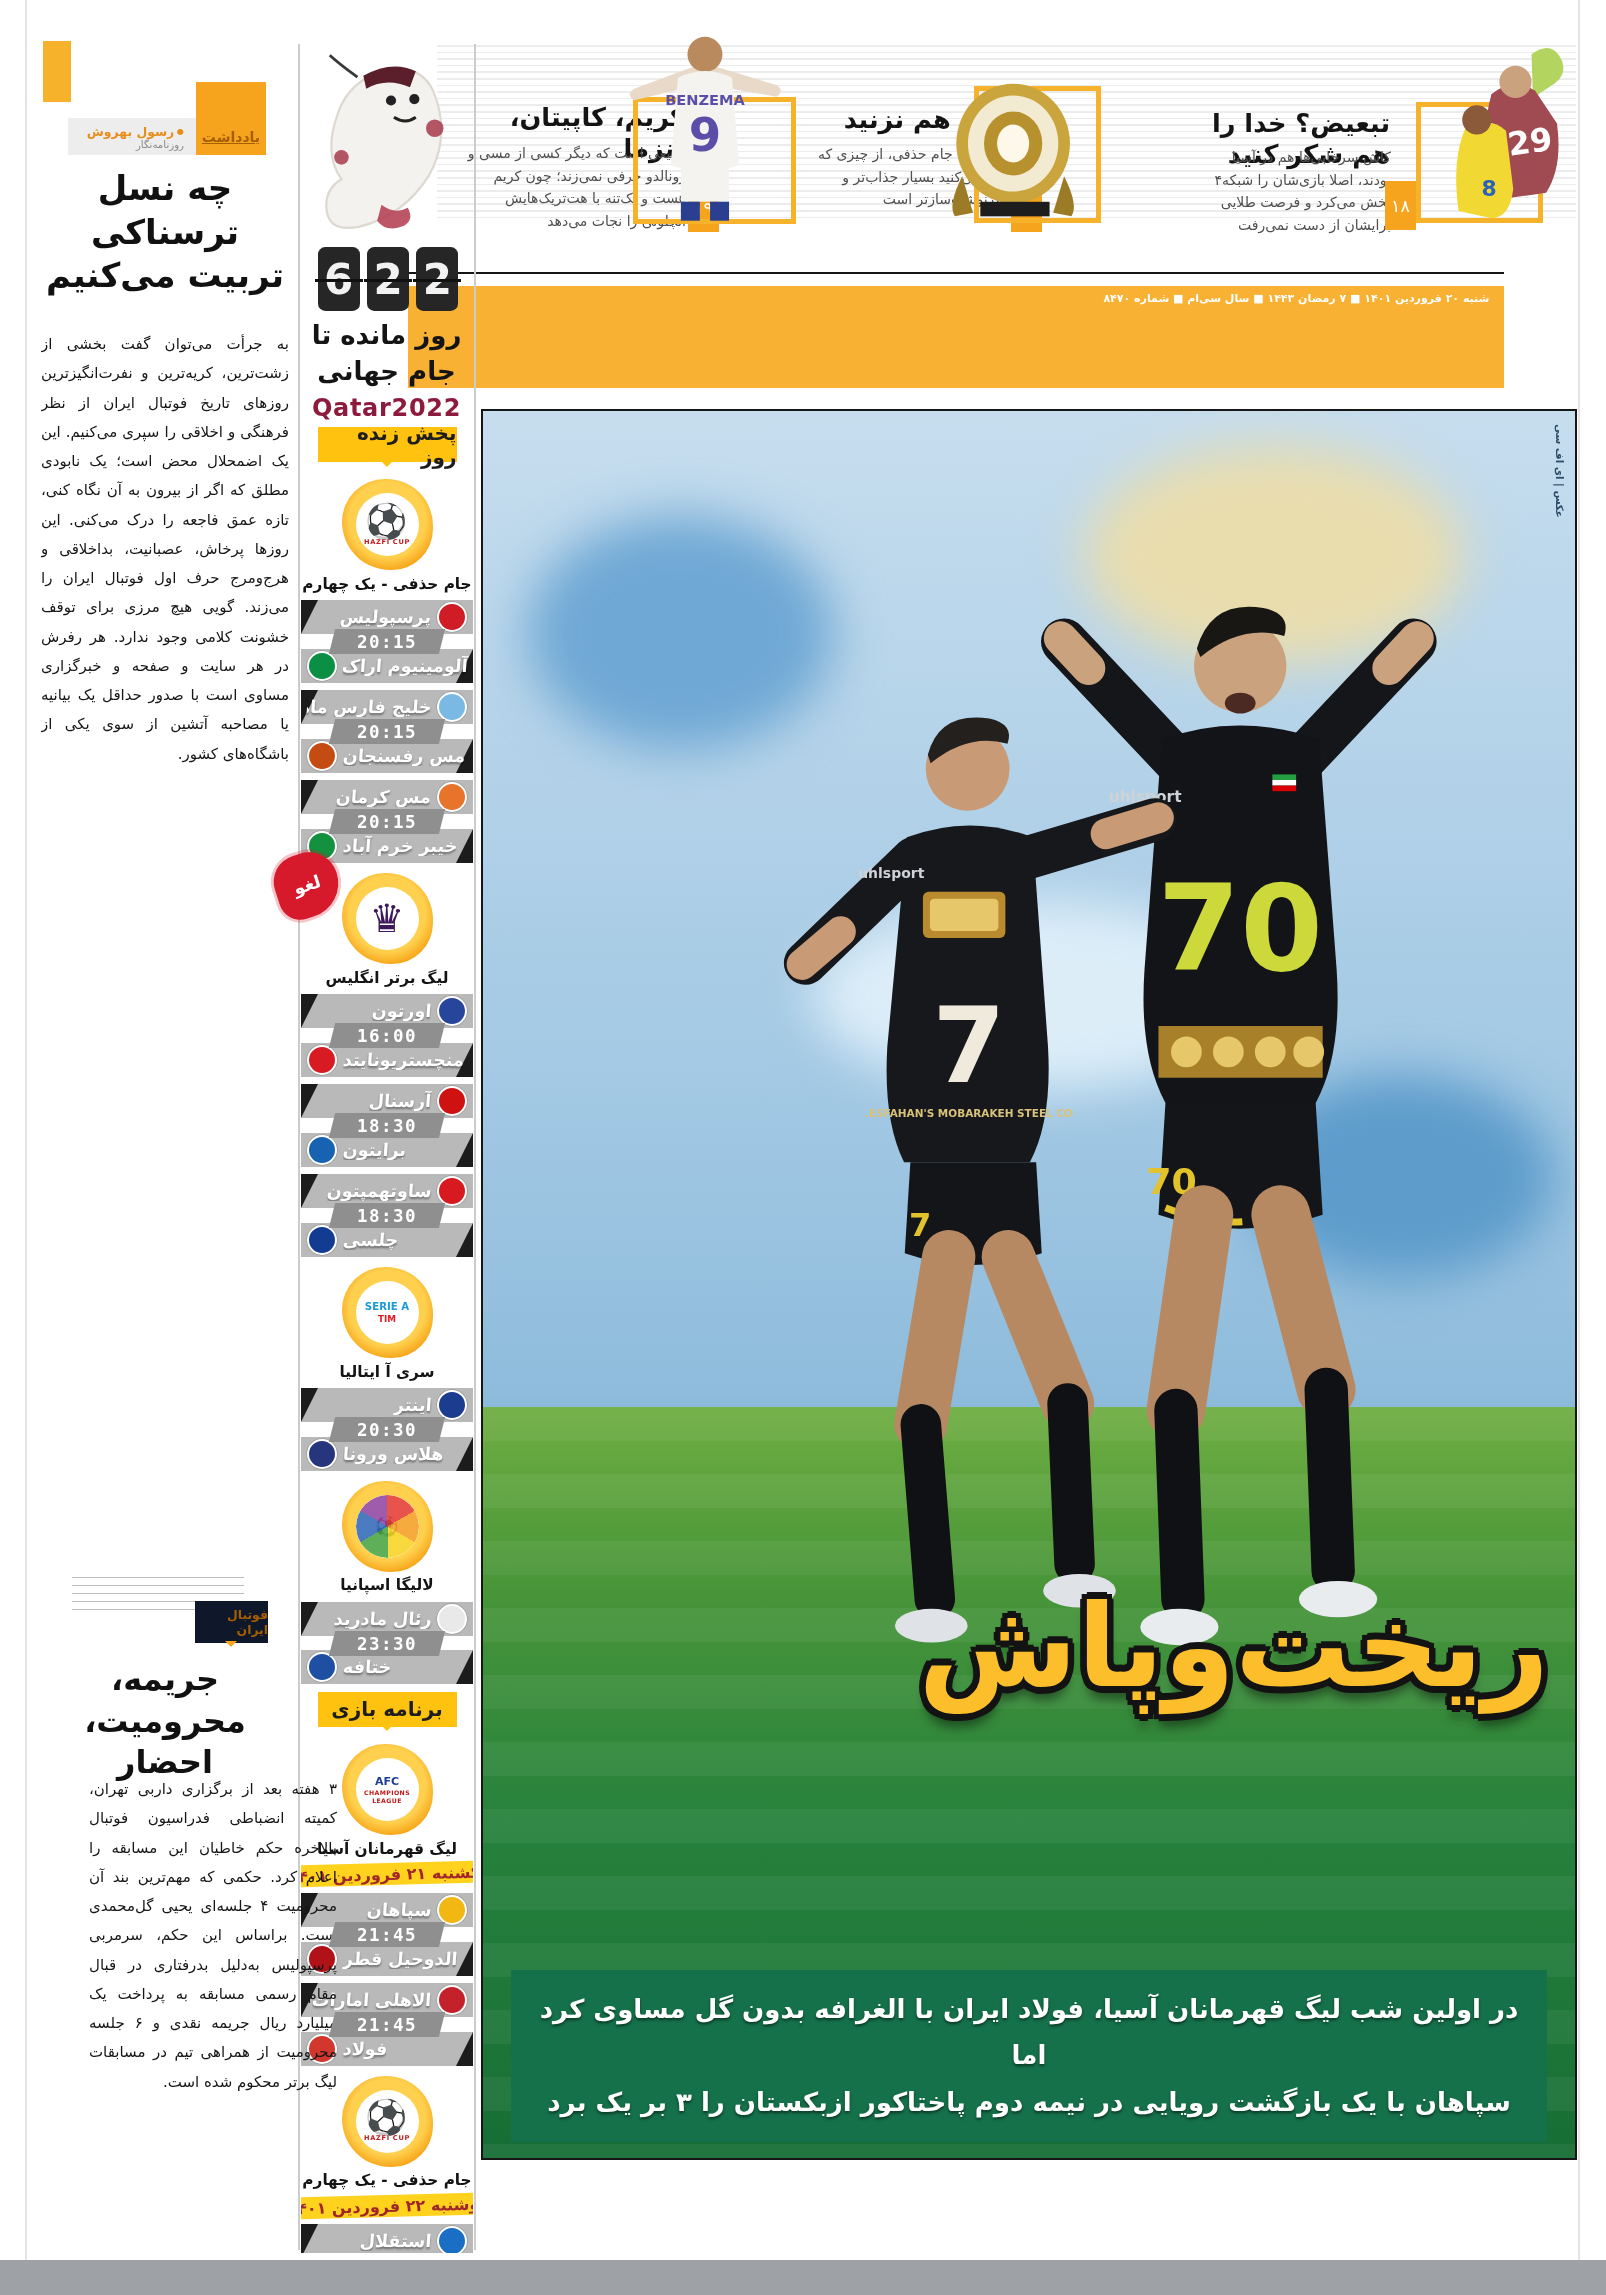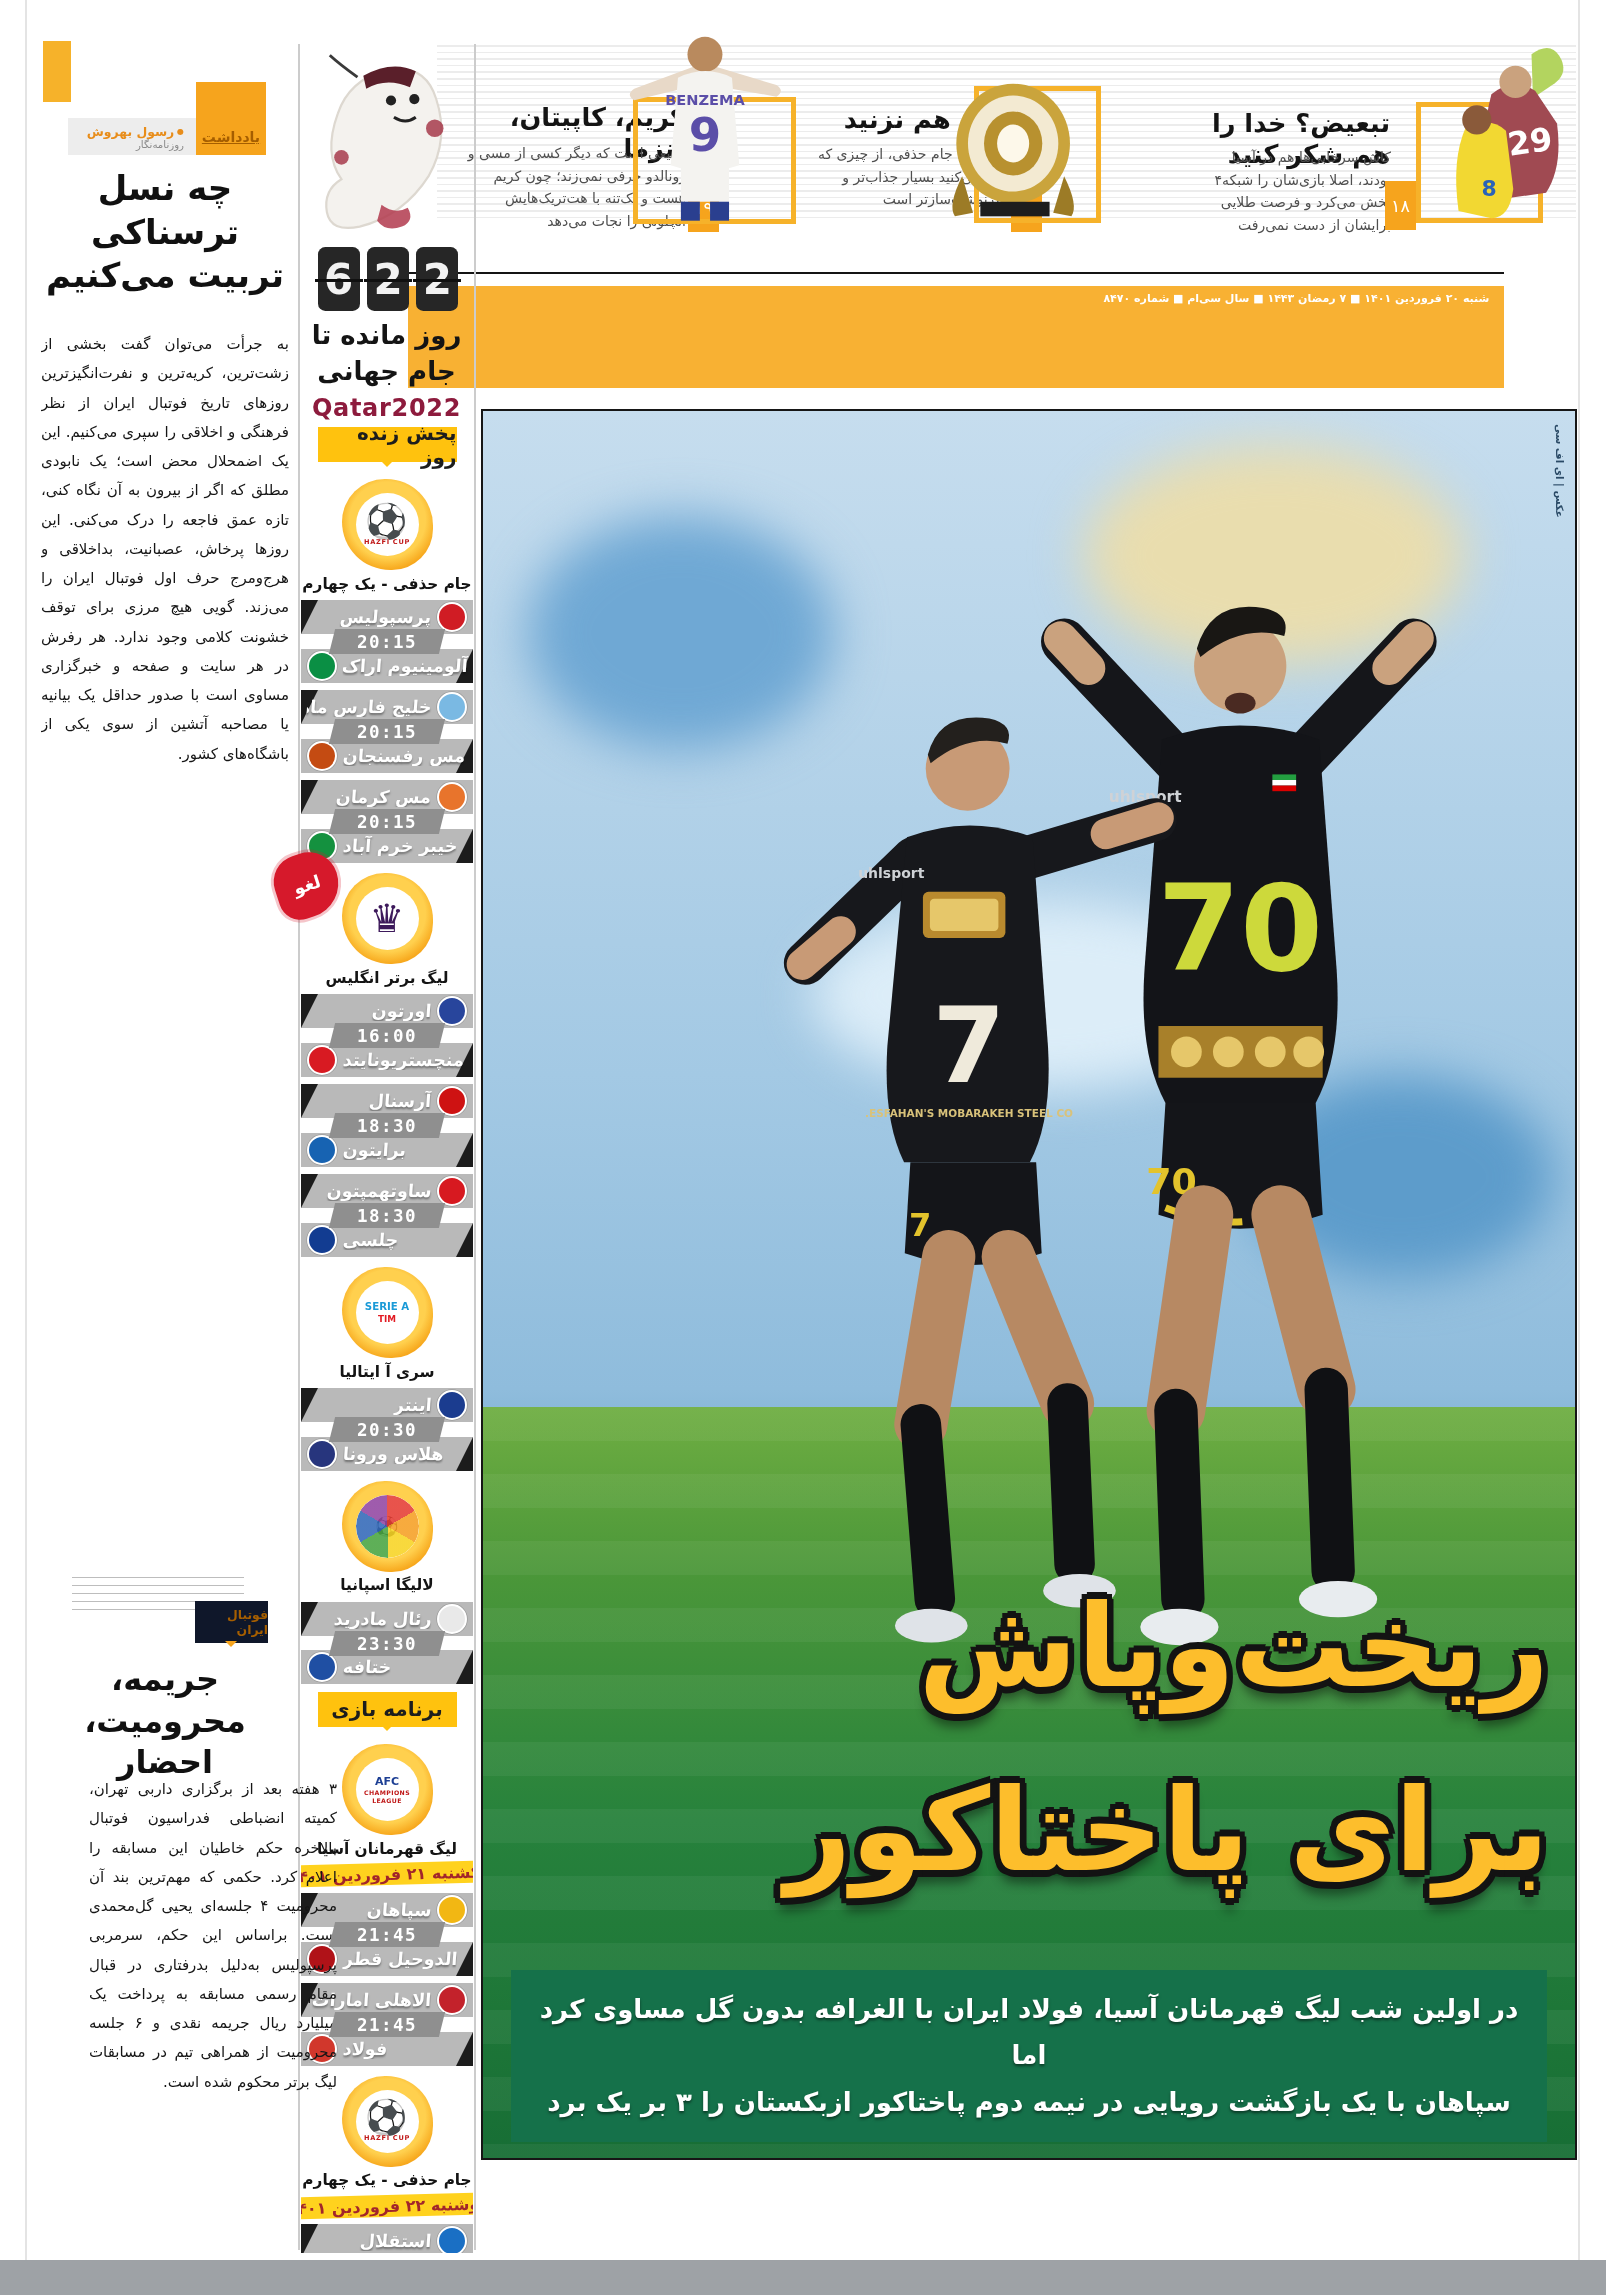--- a/index.html
+++ b/index.html
@@ -487,21 +487,20 @@
         <path d="M595,1450 L615,1700" stroke="#101114" stroke-width="58" stroke-linecap="round"></path>
         <path d="M720,1210 L805,1420" stroke="#b78963" stroke-width="76" stroke-linecap="round"></path>
         <path d="M805,1420 L815,1650" stroke="#101114" stroke-width="58" stroke-linecap="round"></path>
         <ellipse cx="610" cy="1738" rx="52" ry="24" fill="#dfe3e8"></ellipse>
         <ellipse cx="822" cy="1688" rx="52" ry="24" fill="#dfe3e8"></ellipse>
       </g>
     </svg>
 
     <div class="hl">
       <div class="hl-line">ریخت‌وپاش</div>
-      <div class="hl-line">برای پاختاکور</div>
     </div>
 
     <div class="caption">
       <span class="cap-line">در اولین شب لیگ قهرمانان آسیا، فولاد ایران با الغرافه بدون گل مساوی کرد اما</span>
       <span class="cap-line">سپاهان با یک بازگشت رویایی در نیمه دوم پاختاکور ازبکستان را ۳ بر یک برد</span>
     </div>
   </div>
 
 </div>
 

